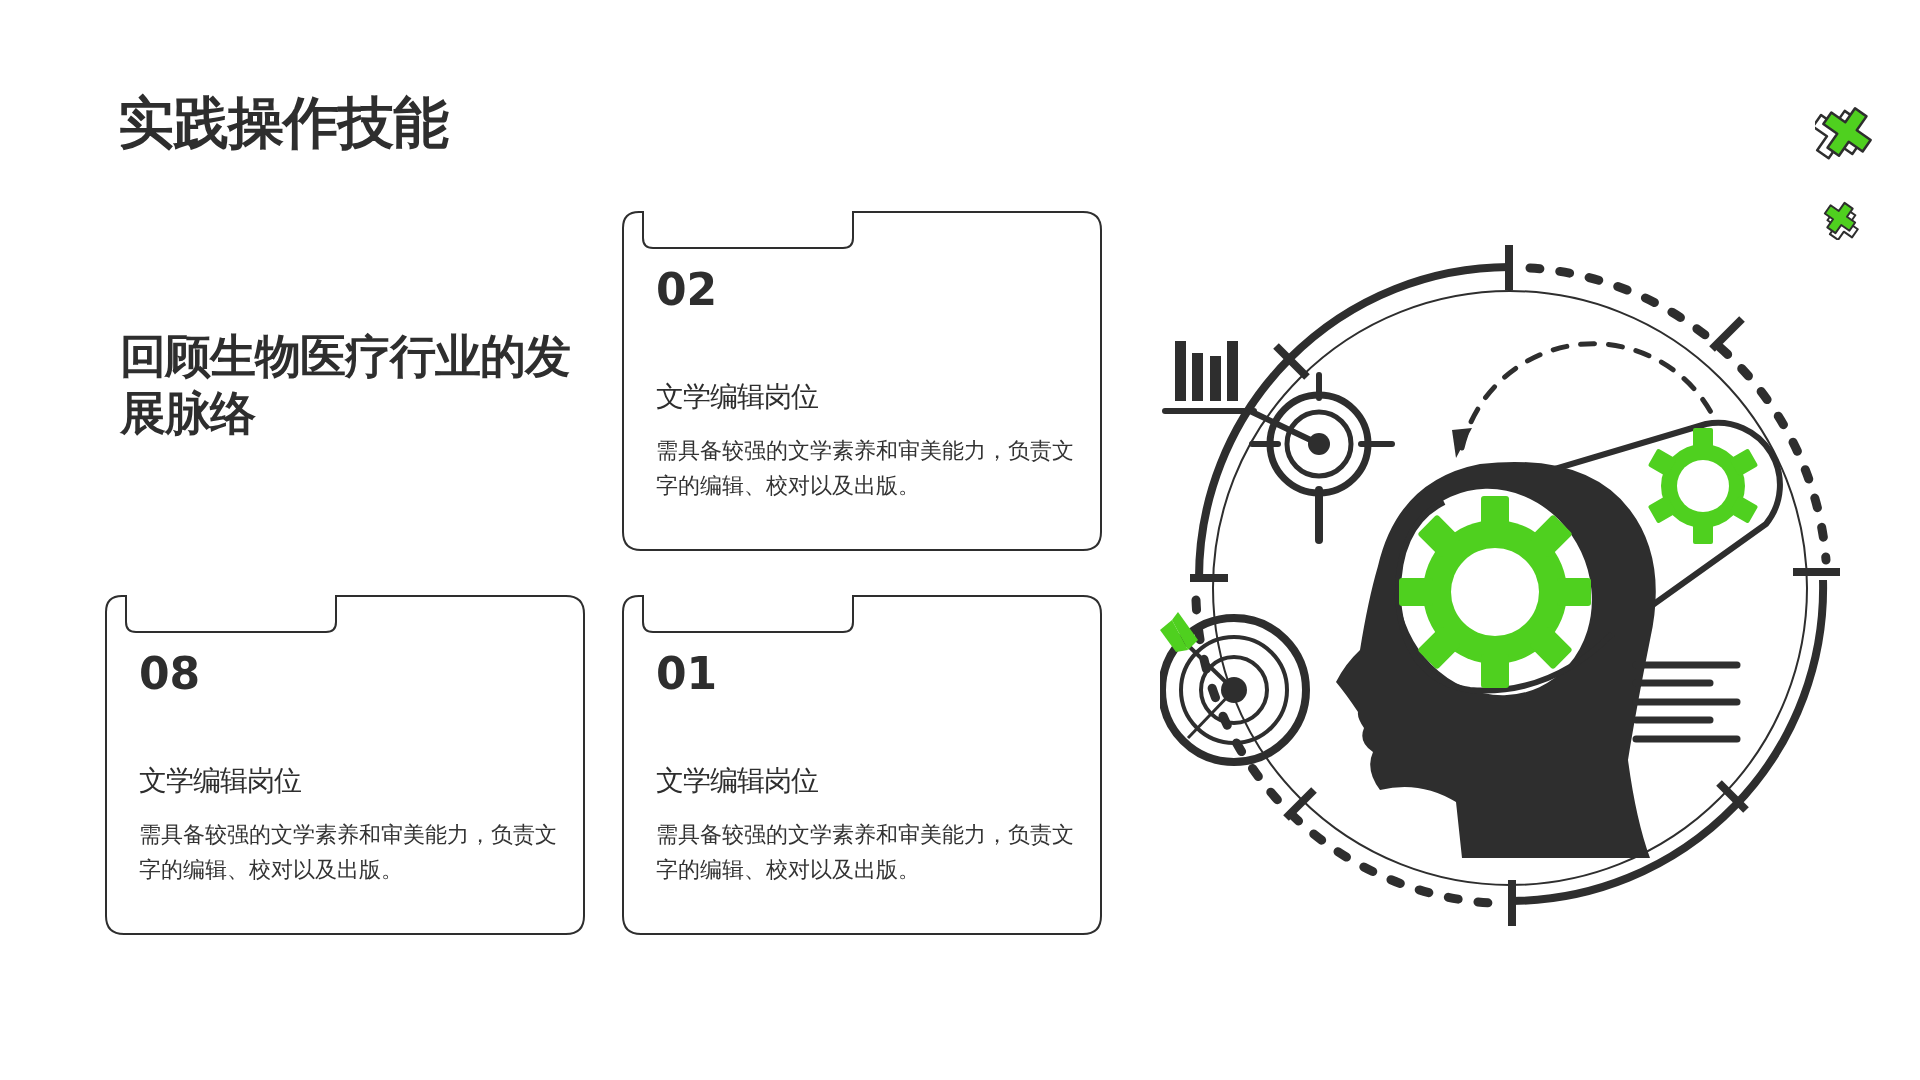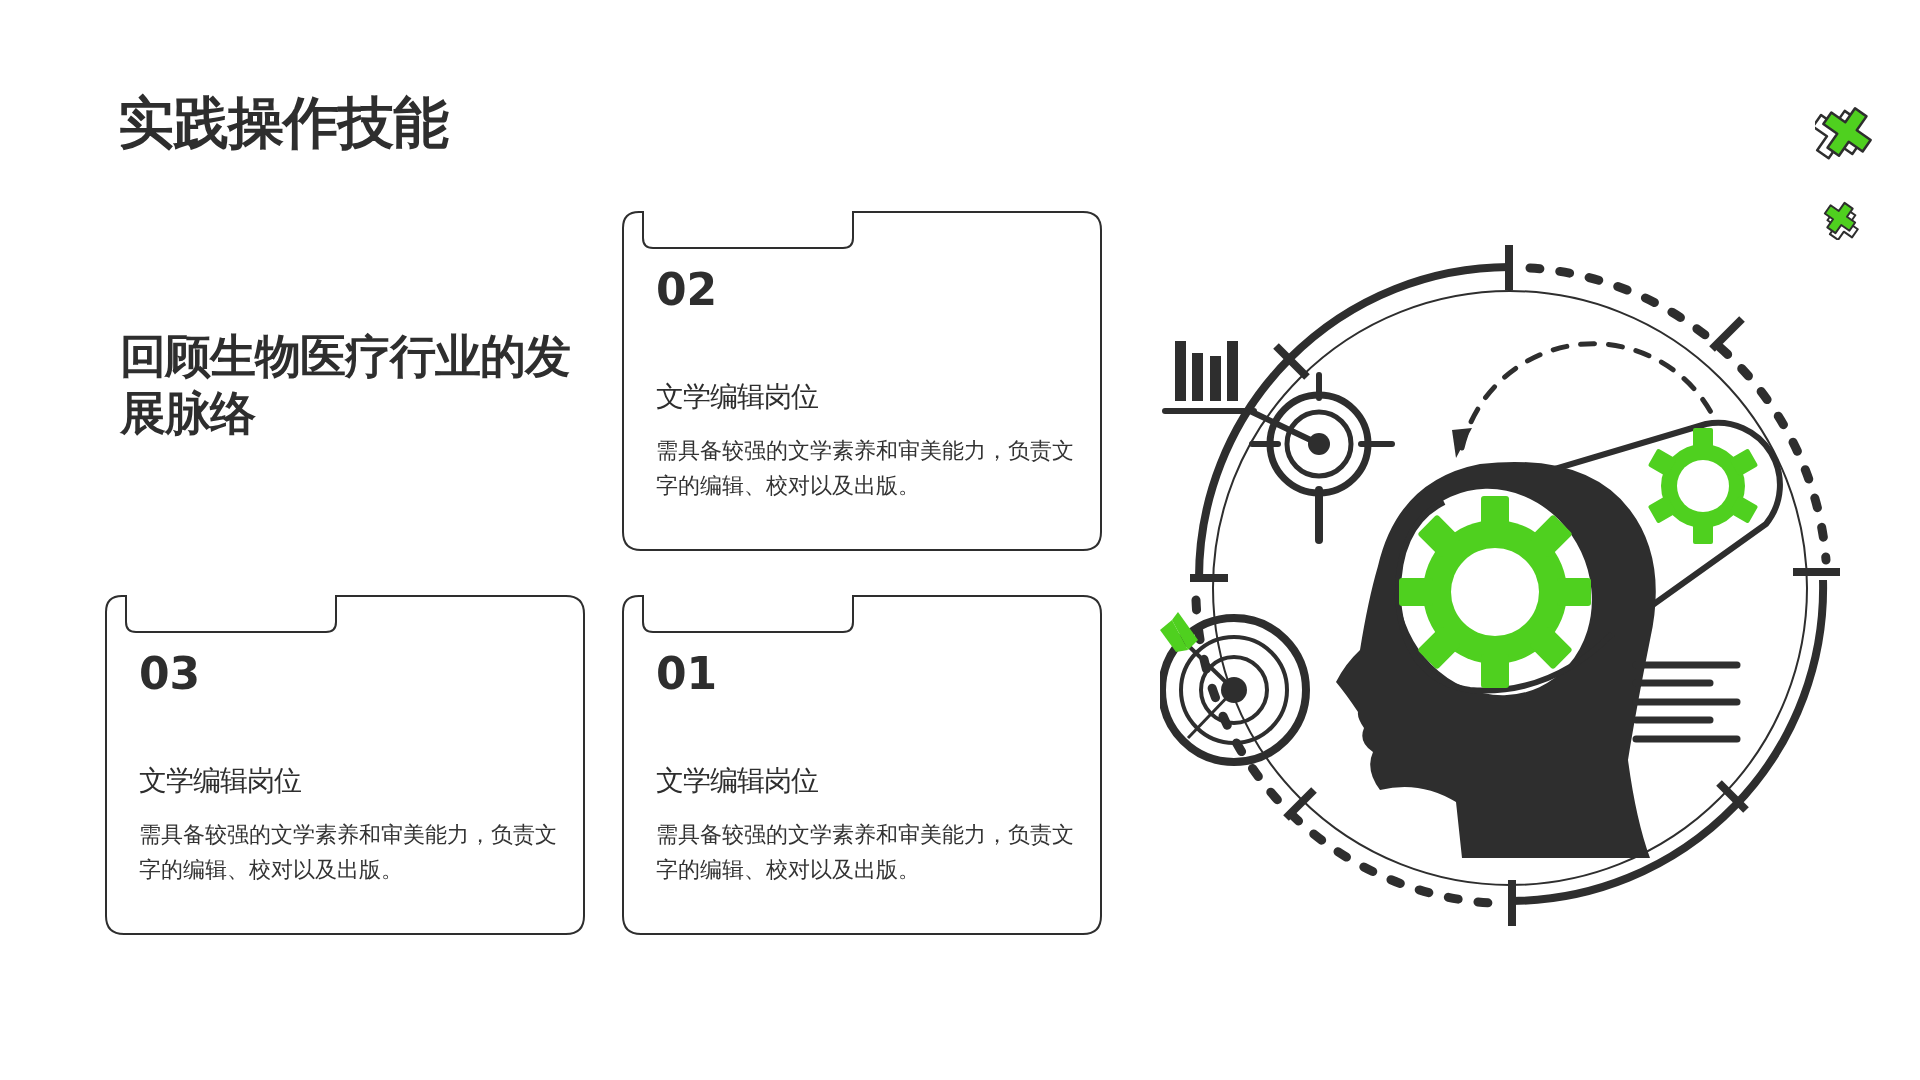--- a/index.html
+++ b/index.html
@@ -20,21 +20,21 @@
 </head>
 <body>
 
 <h1 class="page-title">实践操作技能</h1>
 <h2 class="subtitle">回顾生物医疗行业的发展脉络</h2>
 
 <div class="card" style="left:104px; top:594px;">
   <svg class="frame" width="482" height="342" viewBox="0 0 482 342">
     <path d="M 18 2 Q 2 2 2 18 L 2 322 Q 2 340 20 340 L 462 340 Q 480 340 480 322 L 480 20 Q 480 2 462 2 L 232 2 L 232 28 Q 232 38 222 38 L 32 38 Q 22 38 22 28 L 22 2 Z" fill="#fff" stroke="#2e2e2e" stroke-width="2"></path>
   </svg>
-  <div class="num">03</div>
+  <div class="num">08</div>
   <div class="heading">文学编辑岗位</div>
   <div class="desc">需具备较强的文学素养和审美能力，负责文字的编辑、校对以及出版。</div>
 </div>
 
 <div class="card" style="left:621px; top:210px;">
   <svg class="frame" width="482" height="342" viewBox="0 0 482 342">
     <path d="M 18 2 Q 2 2 2 18 L 2 322 Q 2 340 20 340 L 462 340 Q 480 340 480 322 L 480 20 Q 480 2 462 2 L 232 2 L 232 28 Q 232 38 222 38 L 32 38 Q 22 38 22 28 L 22 2 Z" fill="#fff" stroke="#2e2e2e" stroke-width="2"></path>
   </svg>
   <div class="num">02</div>
   <div class="heading">文学编辑岗位</div>

